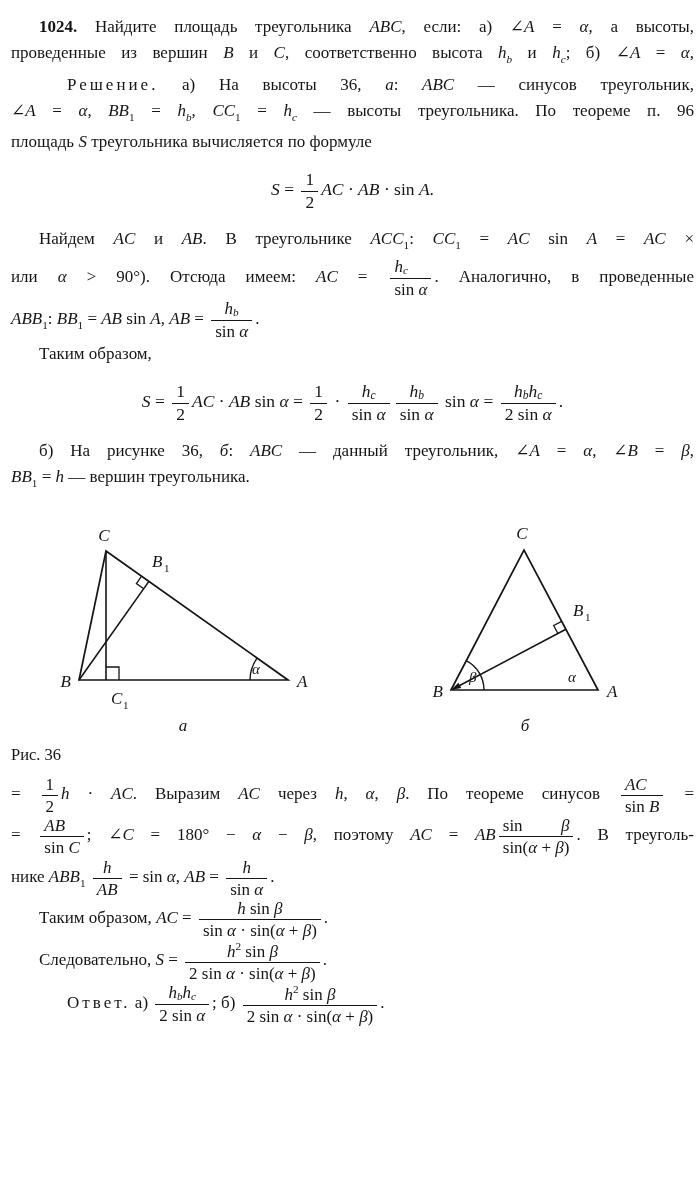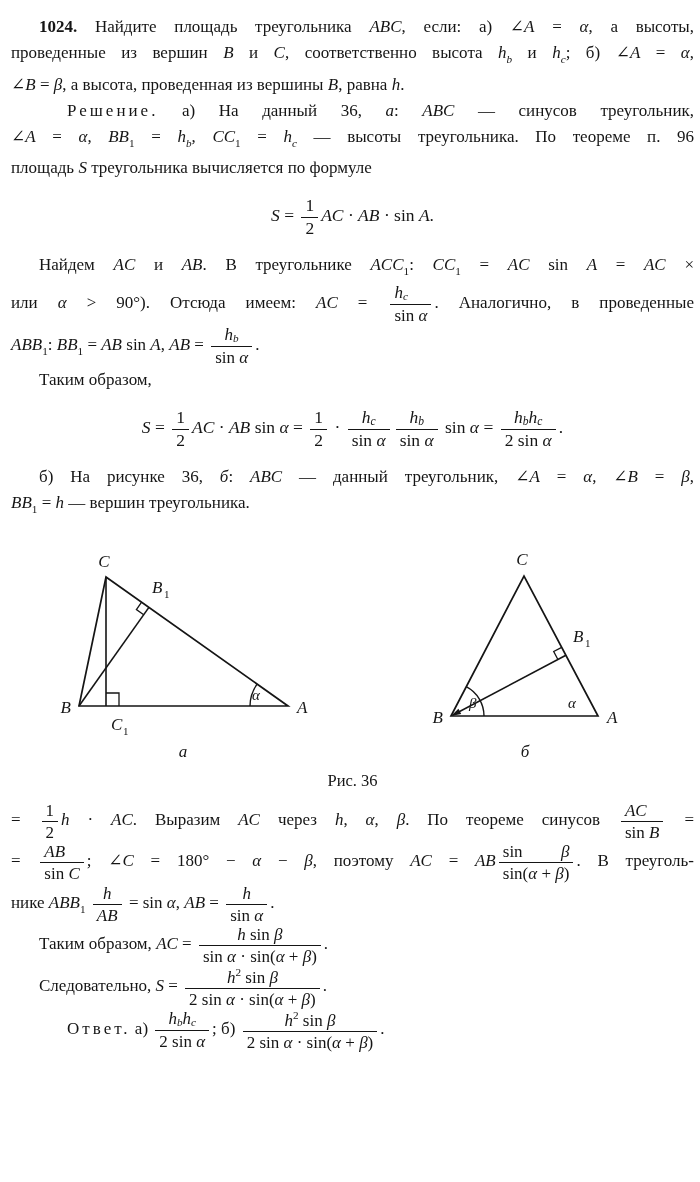--- a/index.html
+++ b/index.html
@@ -14,41 +14,40 @@
   .b{font-weight:bold;}
   .sub{font-size:66%;vertical-align:-18%;}
   .sup{font-size:66%;vertical-align:55%;}
   .sp{letter-spacing:3px;margin-left:28px;}
   .frac{display:inline-block;vertical-align:middle;text-align:center;
         margin:0 3px;line-height:1.12;text-indent:0;}
   .frac .num{display:block;padding:0 4px 1px;}
   .frac .den{display:block;border-top:1.4px solid #151515;padding:1px 4px 0;}
   .formula{text-align:center;font-size:17.5px;line-height:1.15;margin:15px 0 13px;}
   .figures{display:flex;justify-content:center;align-items:flex-end;gap:34px;margin:8px 0 0;}
-  .caption{text-align:center;font-size:16.5px;margin:2px 0 10px;}
+  .caption{text-align:left;font-size:16.5px;margin:2px 0 10px;}
   svg{display:block;}
   svg text{font-family:"Liberation Serif","DejaVu Serif",serif;fill:#151515;}
   .vlab{font-size:17px;font-style:italic;}
   .vsub{font-size:11px;}
   .glab{font-size:15px;font-style:italic;}
   .figsub{font-size:17px;font-style:italic;}
 </style>
 </head>
 <body>
 
 <div class="page">
 
   <div class="para">
       <div class="line ind just"><span class="b">1024.</span><span> Найдите площадь треугольника </span><span class="i">ABC</span><span>, если: а) ∠</span><span class="i">A</span><span> = </span><span class="i">α</span><span>, а высоты,</span></div>
       <div class="line just"><span>проведенные из вершин </span><span class="i">B</span><span> и </span><span class="i">C</span><span>, соответственно высота </span><span class="i">h</span><span class="i sub">b</span><span> и </span><span class="i">h</span><span class="i sub">c</span><span>; б) ∠</span><span class="i">A</span><span> = </span><span class="i">α</span><span>,</span></div>
-      <div class="line"><span>∠</span><span class="i">B</span><span> = </span><span class="i">β</span><span>, а высота, проведенная из вершины </span><span class="i">B</span><span>, равна </span><span class="i">h</span><span>.</span></div>
     </div>
 
   <div class="para">
-      <div class="line ind just"><span class="sp">Решение.</span><span> а) На данный 36, </span><span class="i">а</span><span>: </span><span class="i">ABC</span><span> — синусов треугольник,</span></div>
+      <div class="line ind just"><span class="sp">Решение.</span><span> а) На высоты 36, </span><span class="i">а</span><span>: </span><span class="i">ABC</span><span> — синусов треугольник,</span></div>
       <div class="line just"><span>∠</span><span class="i">A</span><span> = </span><span class="i">α</span><span>, </span><span class="i">BB</span><span class="sub">1</span><span> = </span><span class="i">h</span><span class="i sub">b</span><span>, </span><span class="i">CC</span><span class="sub">1</span><span> = </span><span class="i">h</span><span class="i sub">c</span><span> — высоты треугольника. По теореме п. 96</span></div>
       <div class="line"><span>площадь </span><span class="i">S</span><span> треугольника вычисляется по формуле</span></div>
     </div>
 
   <div class="formula"><span class="i">S</span><span> = </span><span class="frac"><span class="num"><span>1</span></span><span class="den"><span>2</span></span></span><span class="i">AC</span><span> · </span><span class="i">AB</span><span> · sin </span><span class="i">A</span><span>.</span></div>
 
   <div class="para">
       <div class="line ind just"><span>Найдем </span><span class="i">AC</span><span> и </span><span class="i">AB</span><span>. В треугольнике </span><span class="i">ACC</span><span class="sub">1</span><span>: </span><span class="i">CC</span><span class="sub">1</span><span> = </span><span class="i">AC</span><span> sin </span><span class="i">A</span><span> = </span><span class="i">AC</span><span> ×</span></div>
       <div class="line just"><span>или </span><span class="i">α</span><span> &gt; 90°). Отсюда имеем: </span><span class="i">AC</span><span> = </span><span class="frac"><span class="num"><span class="i">h</span><span class="i sub">c</span></span><span class="den"><span>sin </span><span class="i">α</span></span></span><span>. Аналогично, в проведенные</span></div>
       <div class="line"><span class="i">ABB</span><span class="sub">1</span><span>: </span><span class="i">BB</span><span class="sub">1</span><span> = </span><span class="i">AB</span><span> sin </span><span class="i">A</span><span>, </span><span class="i">AB</span><span> = </span><span class="frac"><span class="num"><span class="i">h</span><span class="i sub">b</span></span><span class="den"><span>sin </span><span class="i">α</span></span></span><span>.</span></div>

